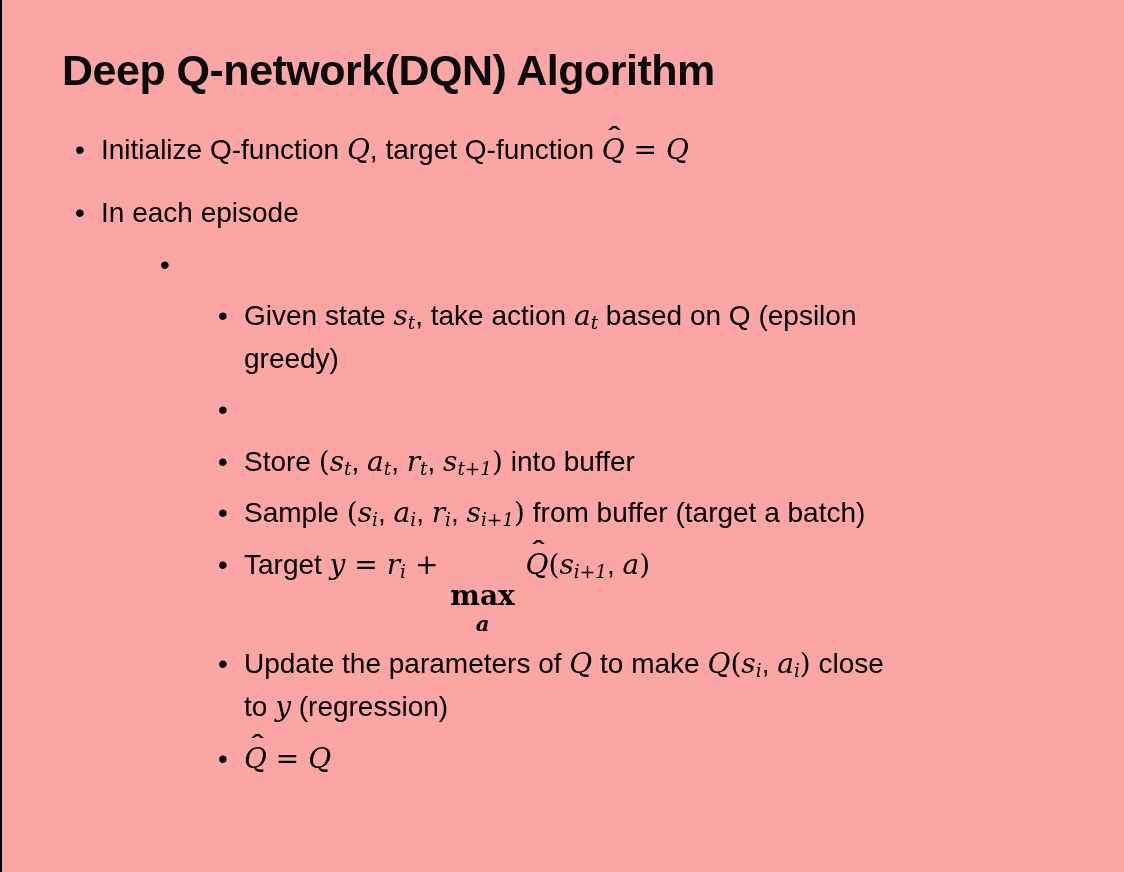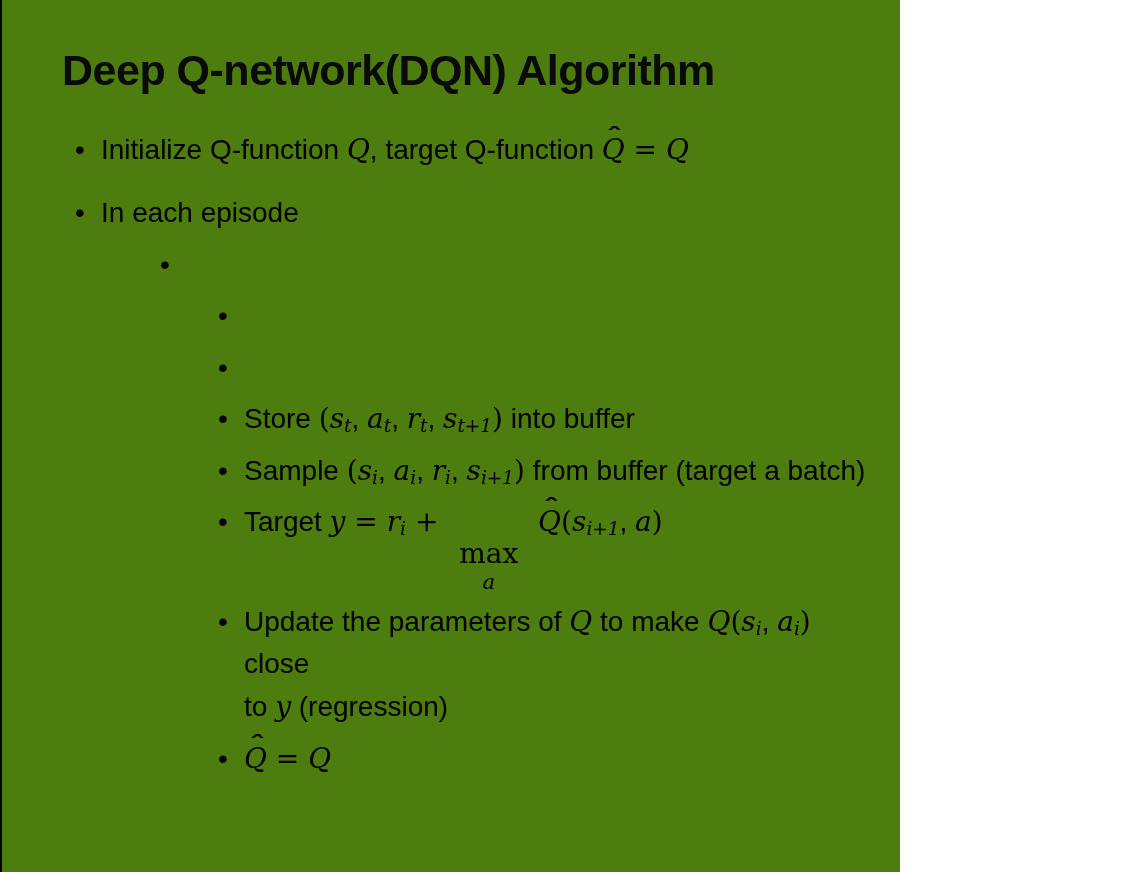--- a/index.html
+++ b/index.html
@@ -2,23 +2,23 @@
 <html><head>
 <meta charset="utf-8">
 <style>
   html, body {
     margin: 0;
     padding: 0;
     background: #ffffff;
   }
   .slide {
     position: relative;
-    width: 900px;
+    width: 1124px;
     height: 872px;
-    background: #4d7c0f;
+    background: #fca5a5;
     border-left: 2px solid #000000;
     box-sizing: border-box;
     overflow: hidden;
     font-family: "Liberation Sans", sans-serif;
     color: #000000;
   }
   .title {
     margin: 46px 40px 34px 60px;
     font-size: 43px;
     font-weight: bold;
@@ -74,21 +74,22 @@
     font-family: "Liberation Sans", sans-serif;
     font-size: 0.85em;
     font-weight: bold;
   }
   .maxstack {
     display: inline-flex;
     flex-direction: column;
     align-items: center;
     vertical-align: -1.12em;
     line-height: 1.0;
-    margin: 0 12px;
+    margin: 0 3px;
+    font-weight: bold;
   }
   .maxstack .mtop {
     font-family: "DejaVu Serif", serif;
   }
   .maxstack .munder {
     font-family: "DejaVu Serif", serif;
     font-style: italic;
     font-size: 0.76em;
     margin-top: 3px;
   }
@@ -105,20 +106,21 @@
       </div>
       <div class="bullet level1">
         <span class="dot">•</span>
         <div class="txt"><span>In each episode</span></div>
       </div>
       <div class="bullet level2">
         <span class="dot">•</span>
       </div>
       <div class="bullet level3">
         <span class="dot">•</span>
+        <div class="txt"><span>Given state </span><span class="mi">s</span><span class="msub">t</span><span>, take action </span><span class="mi">a</span><span class="msub">t</span><span> based on Q (epsilon</span><br><span>greedy)</span></div>
       </div>
       <div class="bullet level3">
         <span class="dot">•</span>
       </div>
       <div class="bullet level3">
         <span class="dot">•</span>
         <div class="txt"><span>Store </span><span class="mr">(</span><span class="mi">s</span><span class="msub">t</span><span>, </span><span class="mi">a</span><span class="msub">t</span><span>, </span><span class="mi">r</span><span class="msub">t</span><span>, </span><span class="mi">s</span><span class="msub">t+1</span><span class="mr">)</span><span> into buffer</span></div>
       </div>
       <div class="bullet level3">
         <span class="dot">•</span>

